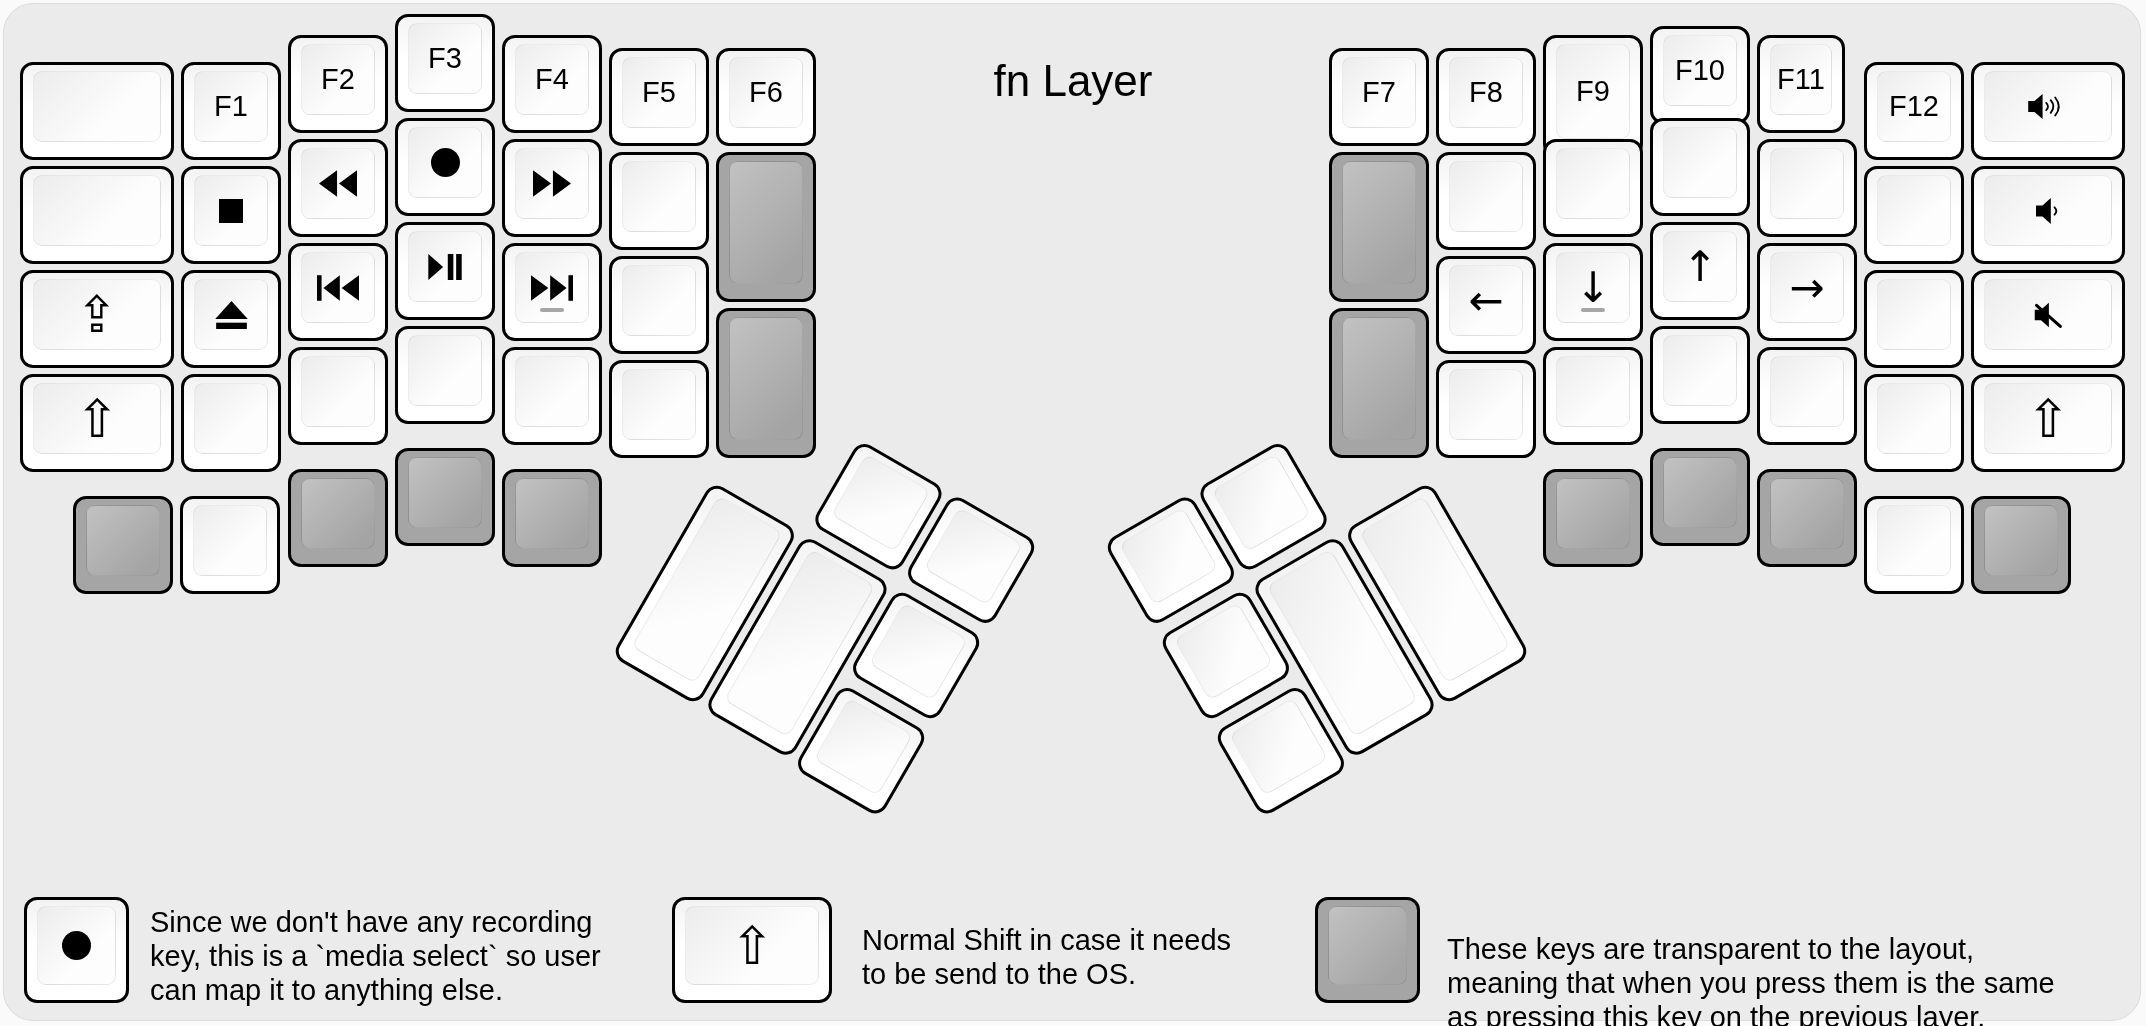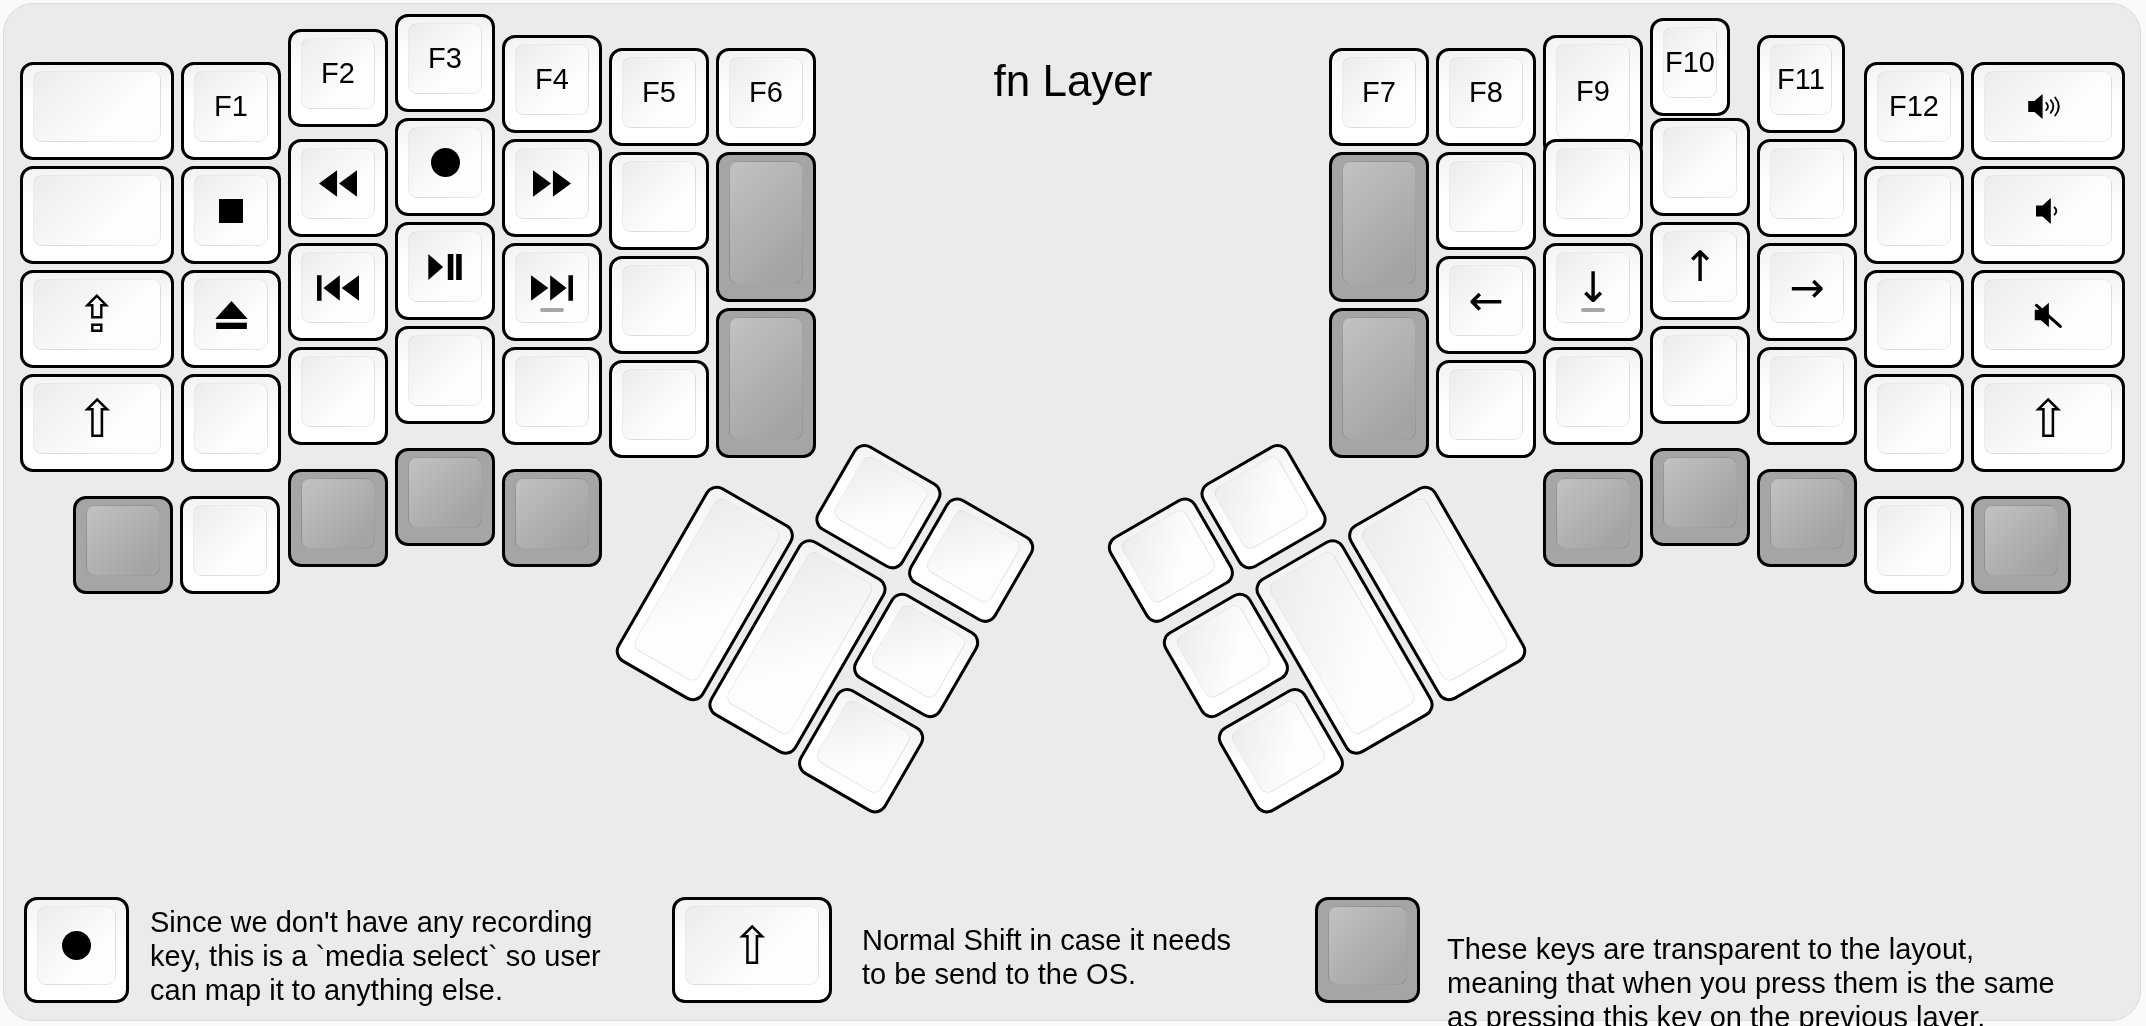--- a/index.html
+++ b/index.html
@@ -122,21 +122,21 @@
       <div class="keytop">
         <svg viewBox="0 0 36 31" width="33" height="28">
           <polygon points="18,0 36,20 0,20" fill="#000"></polygon>
           <rect x="1" y="24" width="34" height="7" fill="#000"></rect>
         </svg>
       </div>
     </div>
     <div class="key" style="left: 181px; top: 374px; width: 100px; height: 98px;">
       <div class="keytop"></div>
     </div>
-    <div class="key" style="left: 288px; top: 29px; width: 100px; height: 98px;">
+    <div class="key" style="left: 288px; top: 35px; width: 100px; height: 98px;">
       <div class="keytop">
         <span class="glyph-f">F2</span>
       </div>
     </div>
     <div class="key" style="left: 288px; top: 139px; width: 100px; height: 98px;">
       <div class="keytop">
         <svg viewBox="0 0 40 28" width="38" height="27">
           <polygon points="19,0 19,28 0,14" fill="#000"></polygon>
           <polygon points="40,0 40,28 21,14" fill="#000"></polygon>
         </svg>
@@ -284,21 +284,21 @@
         <span class="glyph-sym" style="font-size: 42px;">↓</span>
         <div class="homing"></div>
       </div>
     </div>
     <div class="key" style="left: 1543px; top: 347px; width: 100px; height: 98px;">
       <div class="keytop"></div>
     </div>
     <div class="key gray" style="left: 1543px; top: 469px; width: 100px; height: 98px;">
       <div class="keytop"></div>
     </div>
-    <div class="key" style="left: 1650px; top: 18px; width: 80px; height: 98px;">
+    <div class="key" style="left: 1650px; top: 26px; width: 100px; height: 98px;">
       <div class="keytop">
         <span class="glyph-f">F10</span>
       </div>
     </div>
     <div class="key" style="left: 1650px; top: 118px; width: 100px; height: 98px;">
       <div class="keytop"></div>
     </div>
     <div class="key" style="left: 1650px; top: 222px; width: 100px; height: 98px;">
       <div class="keytop">
         <span class="glyph-sym" style="font-size: 42px;">↑</span>

